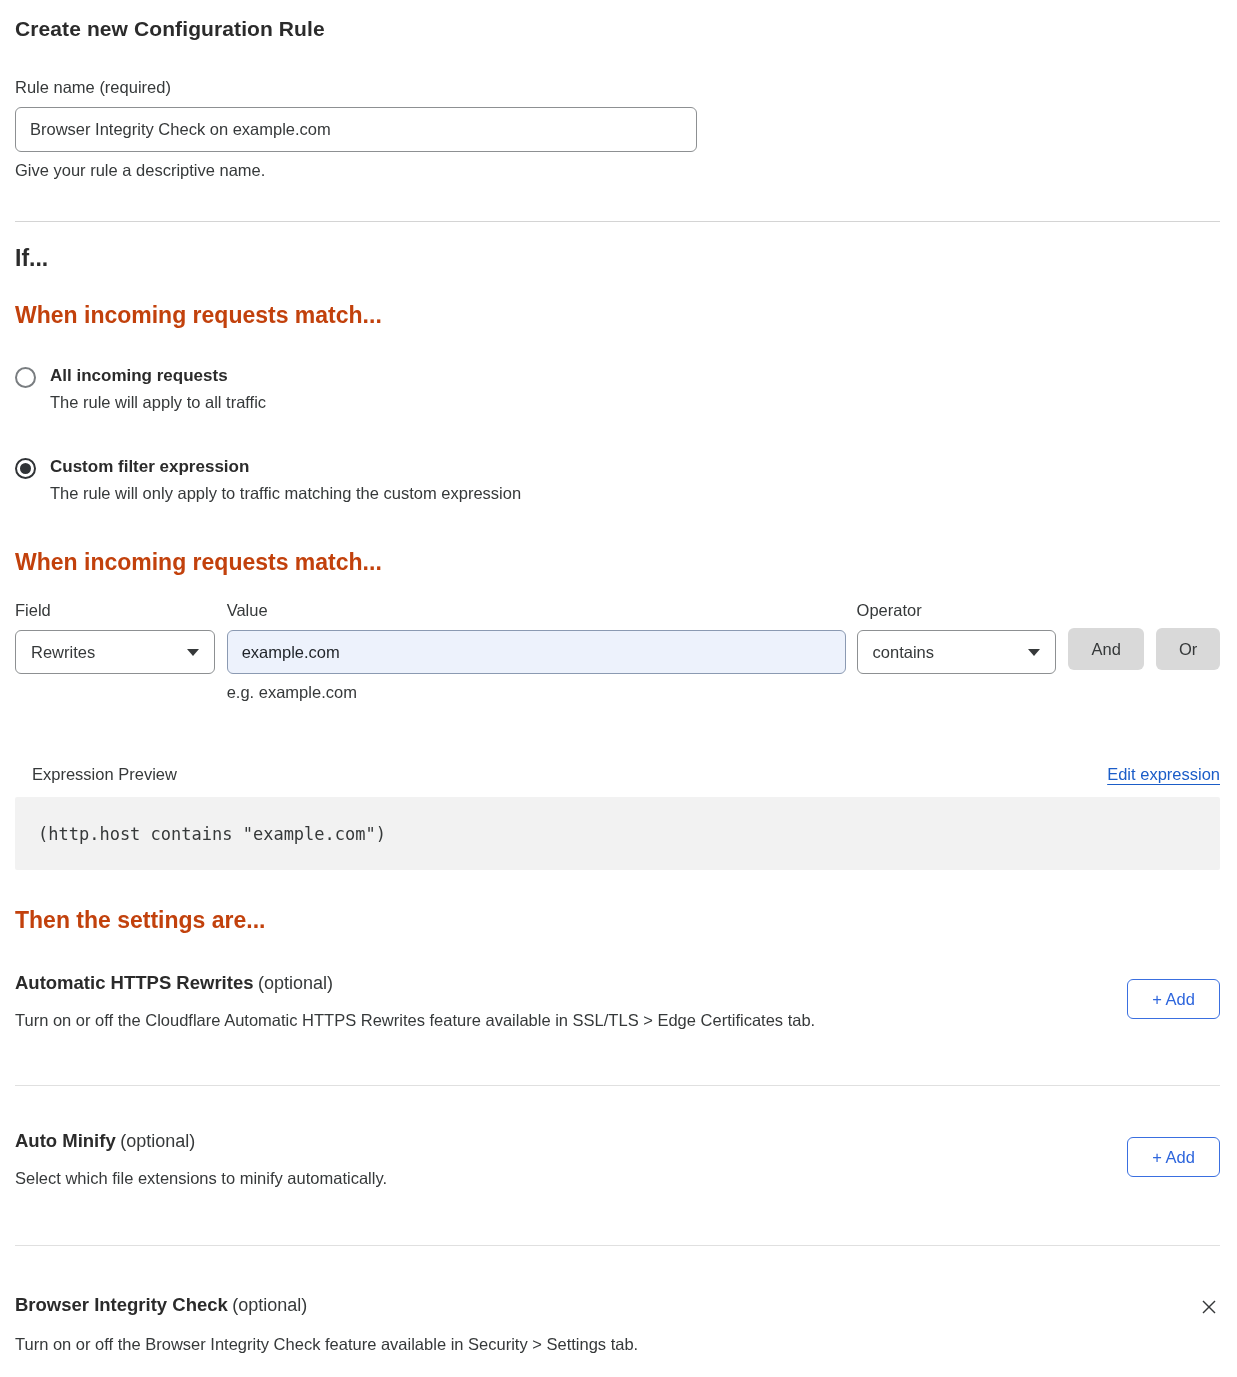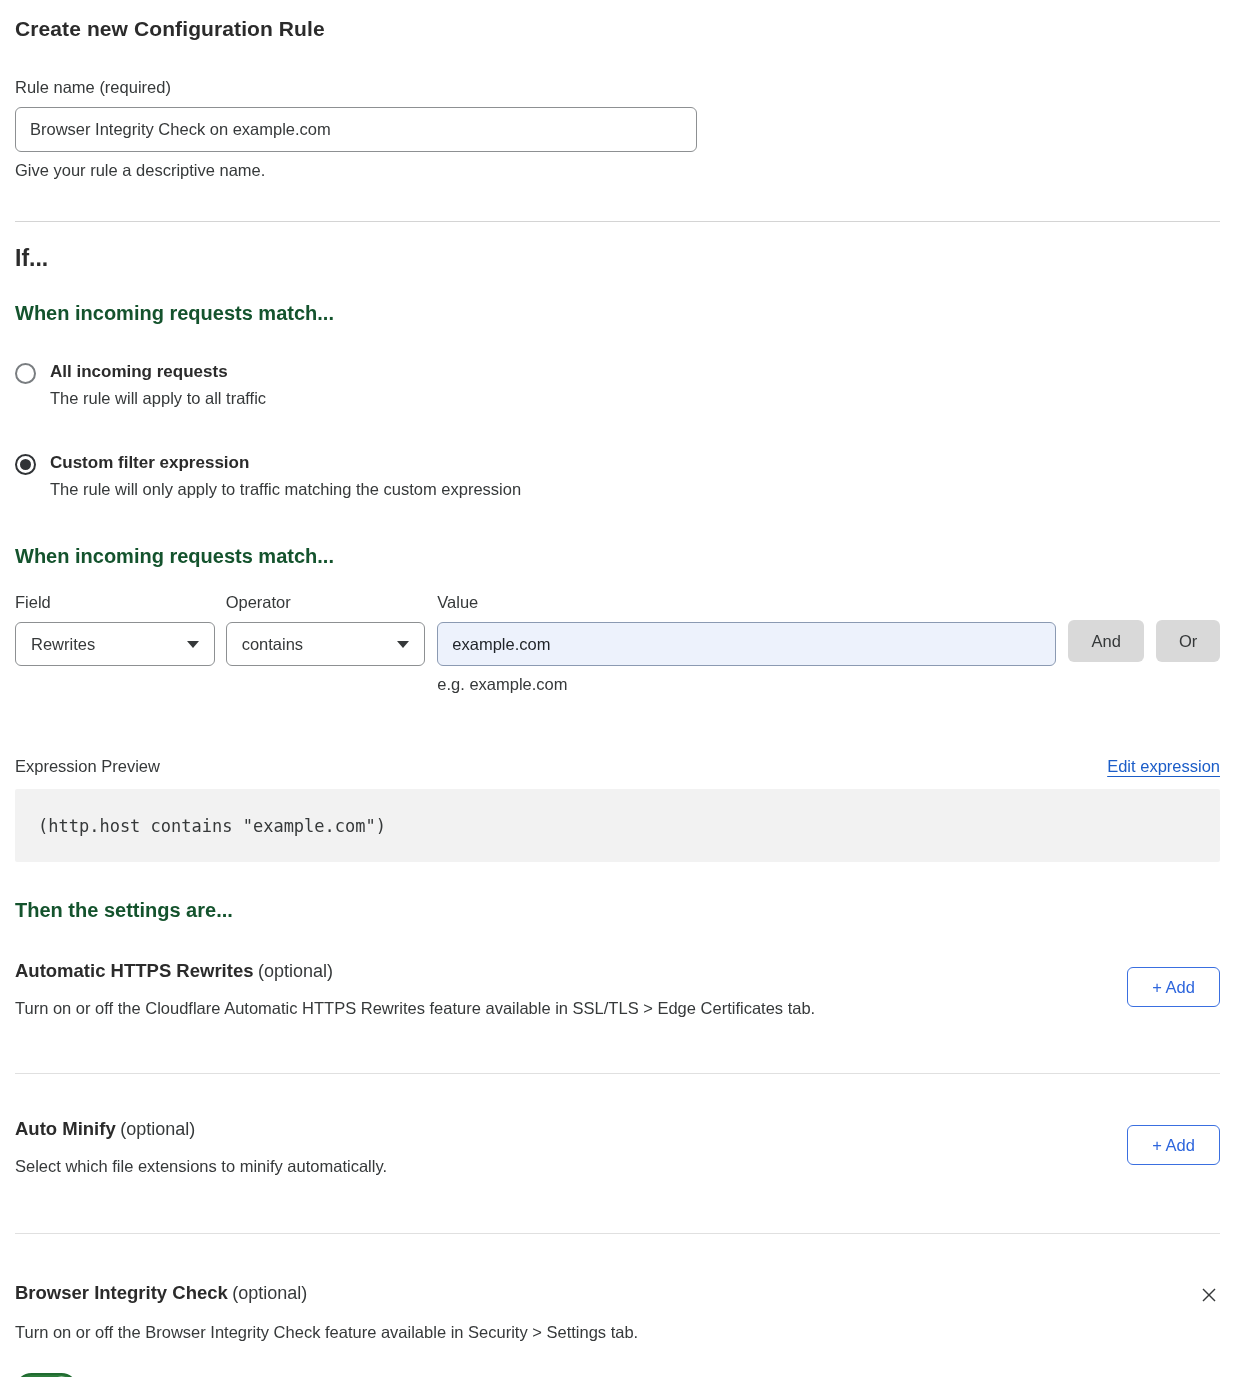--- a/index.html
+++ b/index.html
@@ -25,21 +25,21 @@
     border: 1px solid #8d9092; border-radius: 6px;
     padding: 0 14px; font-size: 16.5px; color: #36393a;
     font-family: "Liberation Sans", sans-serif;
     outline: none; background: #fff;
   }
   .field-help { margin-top: 9px; font-size: 16.5px; color: #36393a; }
 
   .full-divider { margin-top: 41px; border: none; border-top: 1px solid #d4d4d4; }
 
   h2.if-heading { margin-top: 23px; font-size: 23px; font-weight: 700; color: #2b2b2b; }
-  h3.sub-heading { font-size: 20px; font-weight: 700; color: #14532d; }
+  h3.sub-heading { font-size: 23px; font-weight: 700; color: #c2410c; }
   .match-heading-1 { margin-top: 30px; }
 
   .radio-option { display: flex; align-items: flex-start; margin-top: 37px; cursor: pointer; }
   .radio-option + .radio-option { margin-top: 45px; }
   .radio-circle {
     flex: 0 0 auto; width: 21px; height: 21px; margin-top: 1px;
     border: 2px solid #797d80; border-radius: 50%;
     display: flex; align-items: center; justify-content: center;
     background: #fff;
   }
@@ -79,21 +79,21 @@
   .logic-btn {
     height: 42px; margin-top: 27px;
     background: #d9d9d9; border: none; border-radius: 6px;
     font-size: 16.5px; color: #36393a; cursor: pointer;
     font-family: "Liberation Sans", sans-serif;
   }
   .and-btn { width: 76px; margin-left: 12px; }
   .or-btn { width: 64px; margin-left: 12px; }
 
   .preview-header {
-    margin-top: 63px; display: flex; align-items: center; justify-content: space-between;
+    margin-top: 63px; display: flex; align-items: center; justify-content: space-between; margin-left: 17px;
   }
   .preview-label { font-size: 16.5px; color: #36393a; }
   .edit-link {
     font-size: 16.5px; color: #1b5dc8; text-decoration: underline;
     text-underline-offset: 4px; cursor: pointer;
   }
   .code-block {
     margin-top: 13px; height: 73px; background: #f2f2f2; border-radius: 2px;
     display: flex; align-items: center; padding: 0 23px;
     font-family: "DejaVu Sans Mono", "Liberation Mono", monospace;
@@ -179,31 +179,31 @@
   <h3 class="sub-heading match-heading-2">When incoming requests match...</h3>
 
   <div class="builder-row">
     <div class="builder-col field-col">
       <div class="col-label">Field</div>
       <div class="select-box">
         <span>Rewrites</span>
         <span class="chevron-down"></span>
       </div>
     </div>
+    <div class="builder-col value-col">
+      <div class="col-label">Value</div>
+      <input type="text" class="value-input" value="example.com" style="">
+      <div class="value-help">e.g. example.com</div>
+    </div>
     <div class="builder-col operator-col">
       <div class="col-label">Operator</div>
       <div class="select-box">
         <span>contains</span>
         <span class="chevron-down"></span>
       </div>
-    </div>
-    <div class="builder-col value-col">
-      <div class="col-label">Value</div>
-      <input type="text" class="value-input" value="example.com" style="">
-      <div class="value-help">e.g. example.com</div>
     </div>
     <button class="logic-btn and-btn">And</button>
     <button class="logic-btn or-btn">Or</button>
   </div>
 
   <div class="preview-header">
     <span class="preview-label">Expression Preview</span>
     <a class="edit-link">Edit expression</a>
   </div>
   <div class="code-block">(http.host contains "example.com")</div>

